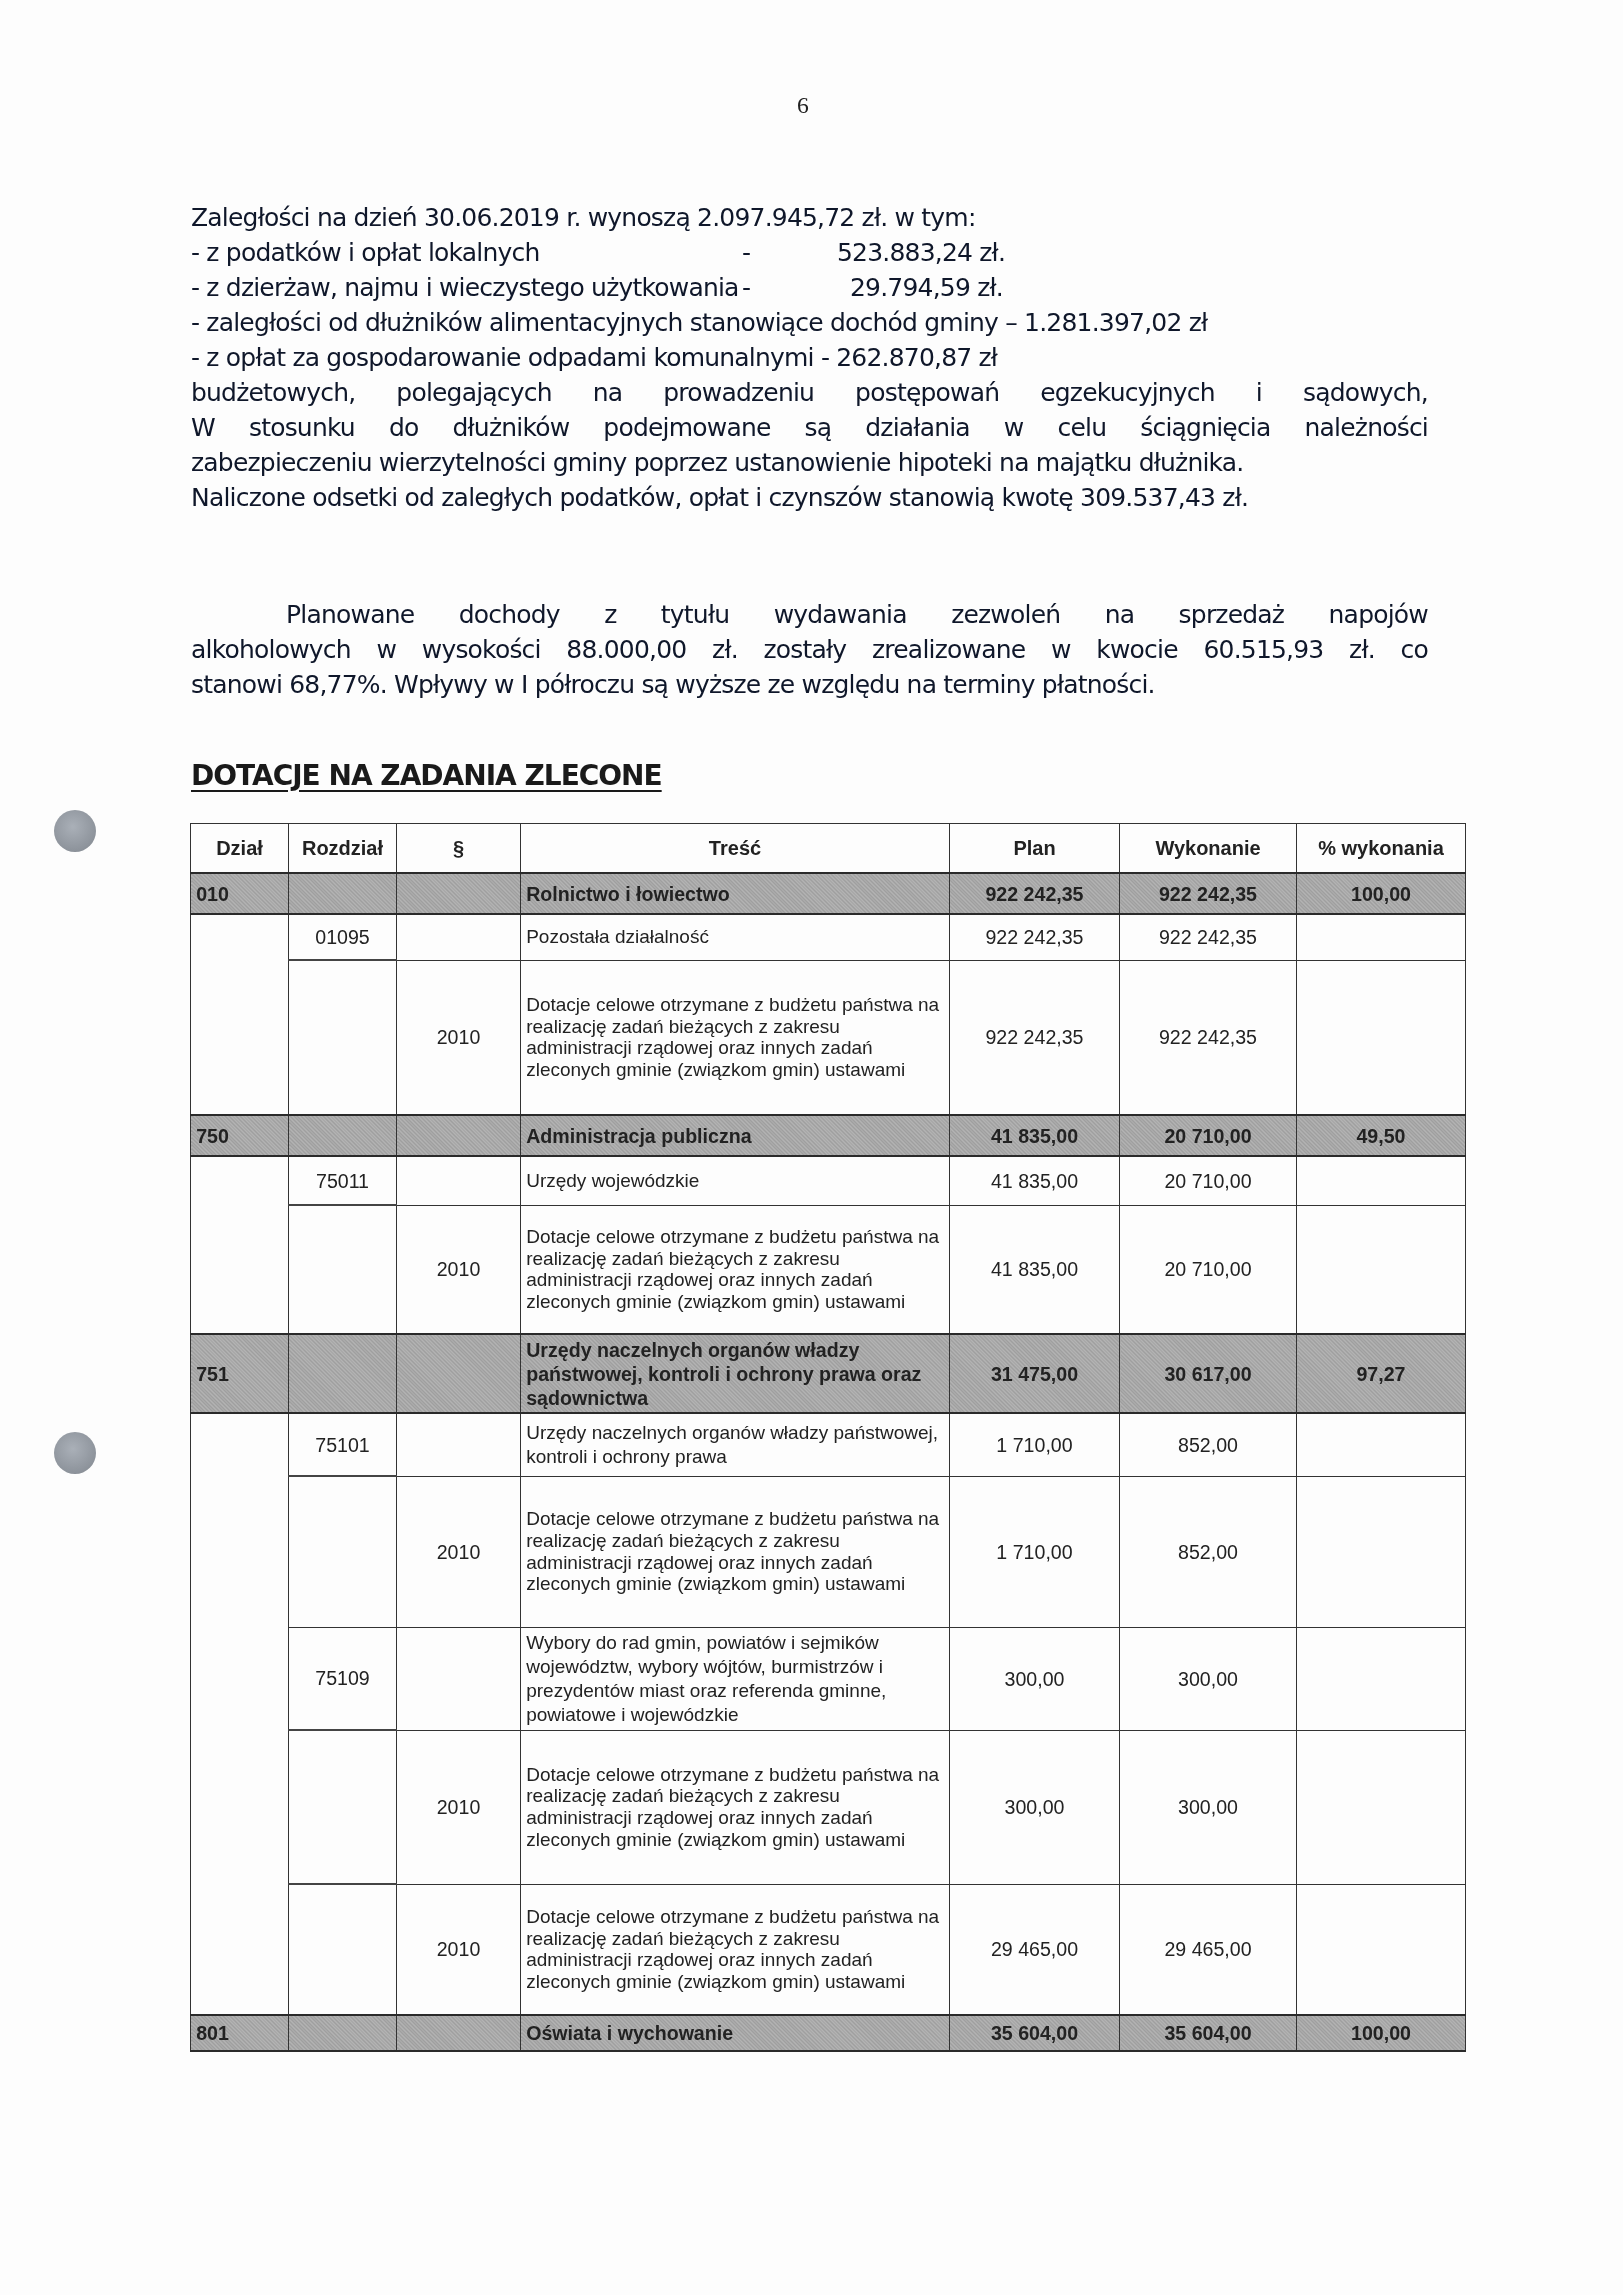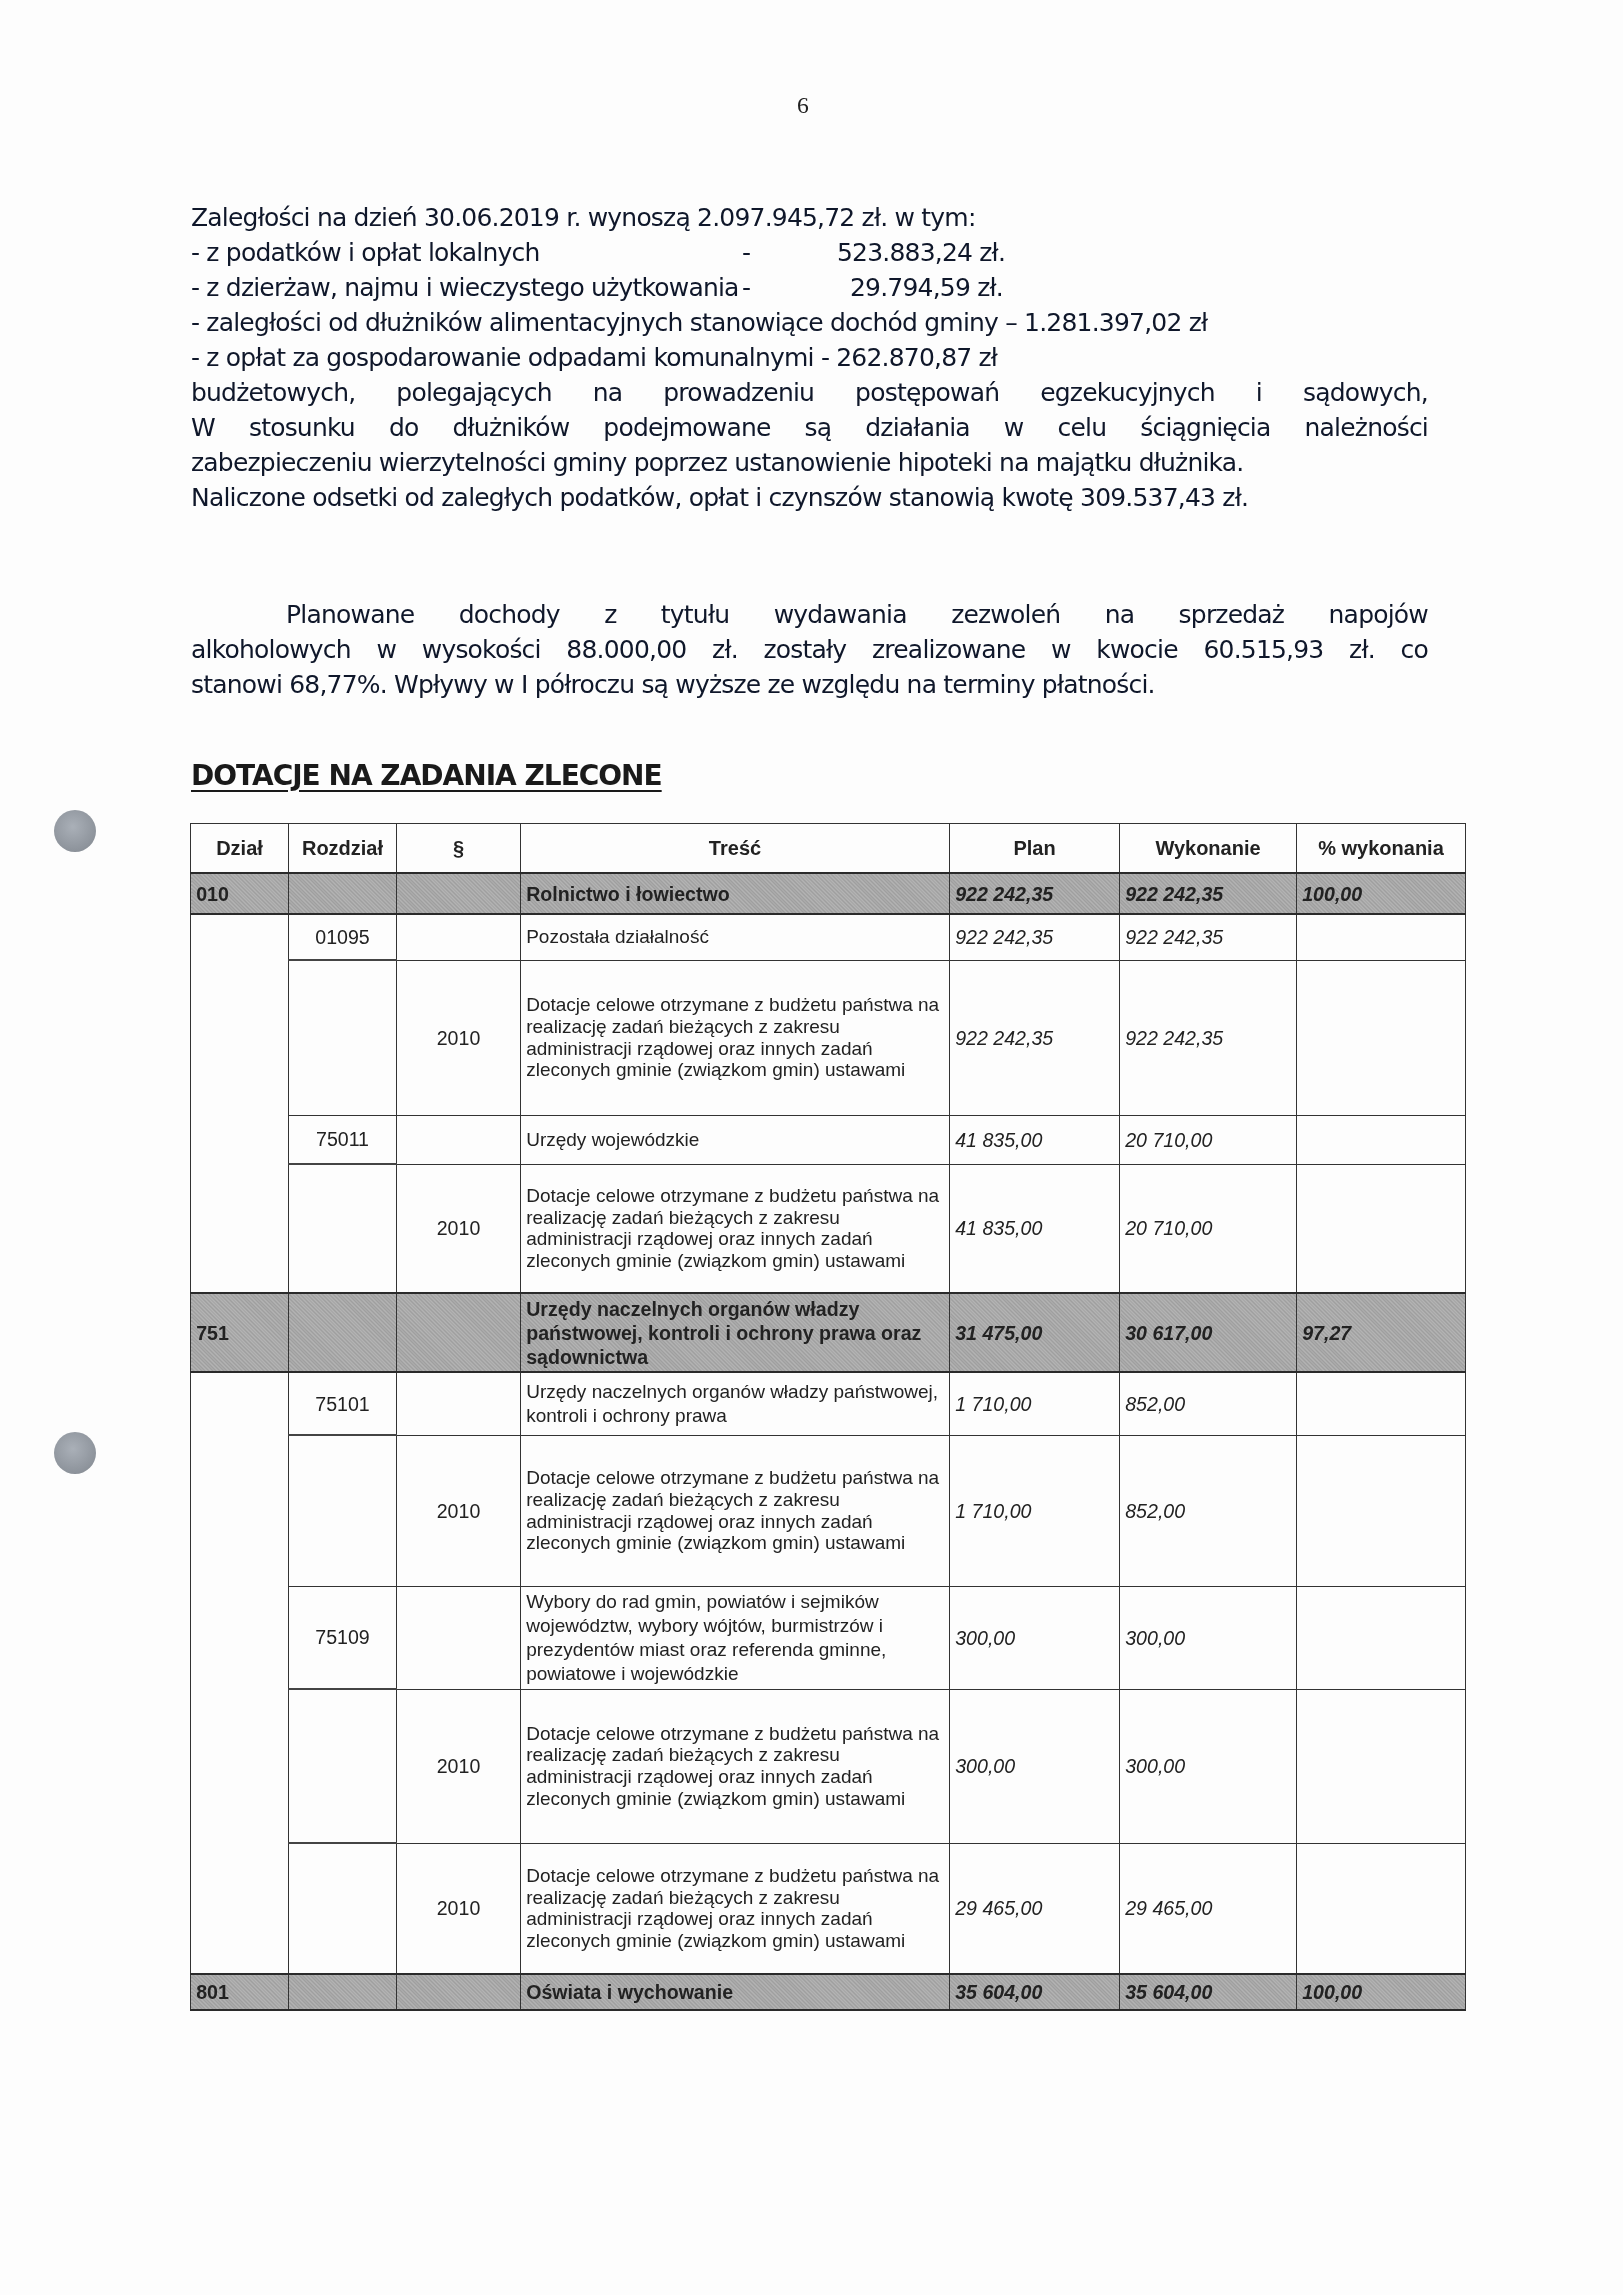--- a/index.html
+++ b/index.html
@@ -46,21 +46,21 @@
   table.budget td, table.budget th {
     border: 1.3px solid #333; padding: 0 5.2px; vertical-align: middle;
     line-height: 24px;
   }
   table.budget th { font-weight: bold; font-size: 20px; height: 48px; text-align: center; }
   table.budget tr.sum td {
     background-color: #a9a9a9;
     background-image: repeating-linear-gradient(45deg, rgba(255,255,255,0.12) 0 1.3px, rgba(0,0,0,0.06) 1.3px 2.6px);
     font-weight: bold; border-top: 2.6px solid #2a2a2a; border-bottom: 2.6px solid #2a2a2a;
   }
-  table.budget td.num { text-align: left; font-style: italic; }
+  table.budget td.num { text-align: center; }
   table.budget td.center { text-align: center; }
   table.budget td.txt { text-align: left; }
   .blank-dzial { border-top: none !important; border-bottom: none !important; }
 </style>
 </head>
 <body>
 
 <div class="punch" style="left:54px; top:810px;"></div>
 <div class="punch" style="left:54px; top:1432px;"></div>
 
@@ -132,20 +132,29 @@
       </tr>
       <tr class="" style="height: 155px;">
         <td class="txt blank-dzial"></td>
         <td class="center" style="border-top: 2px solid rgb(68, 68, 68);"></td>
         <td class="center">2010</td>
         <td class="txt" style="font-size: 19px; line-height: 21.6px;">Dotacje celowe otrzymane z budżetu państwa na realizację zadań bieżących z zakresu administracji rządowej oraz innych zadań zleconych gminie (związkom gmin) ustawami</td>
         <td class="num">922 242,35</td>
         <td class="num">922 242,35</td>
         <td class="num"></td>
       </tr>
+      <tr class="sum" style="height: 41px;">
+        <td class="txt">750</td>
+        <td class="center"></td>
+        <td class="center"></td>
+        <td class="txt">Administracja publiczna</td>
+        <td class="num">41 835,00</td>
+        <td class="num">20 710,00</td>
+        <td class="num">49,50</td>
+      </tr>
       <tr class="" style="height: 49px;">
         <td class="txt blank-dzial"></td>
         <td class="center">75011</td>
         <td class="center"></td>
         <td class="txt" style="font-size: 19px;">Urzędy wojewódzkie</td>
         <td class="num">41 835,00</td>
         <td class="num">20 710,00</td>
         <td class="num"></td>
       </tr>
       <tr class="" style="height: 129px;">

